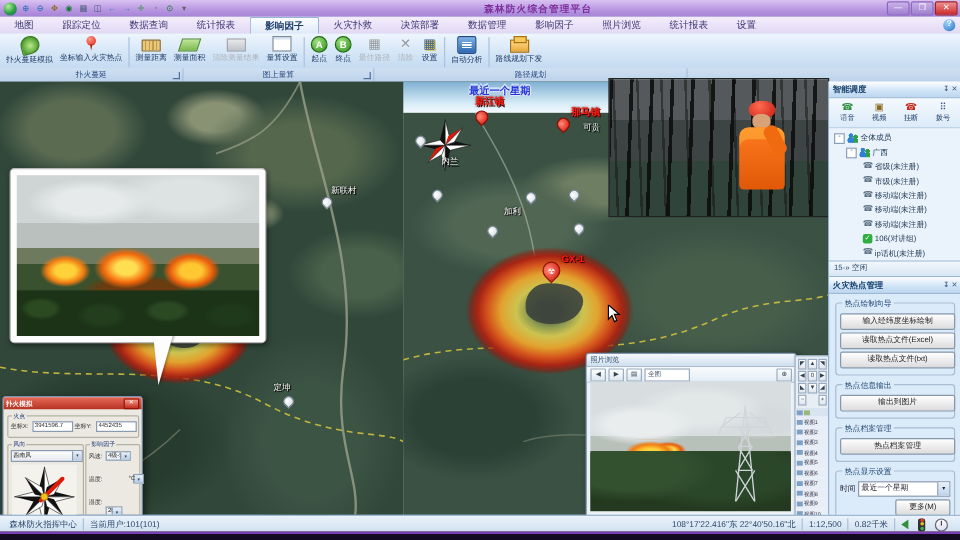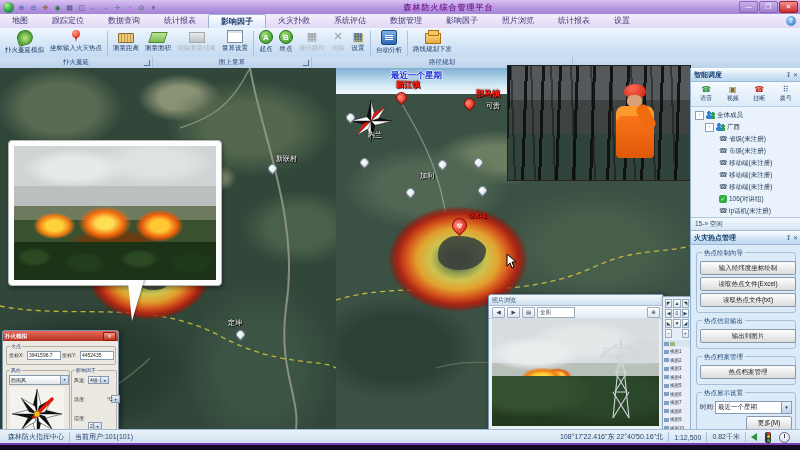--- a/index.html
+++ b/index.html
@@ -256,21 +256,21 @@
     </div>
   </div>
 
   <div class="abs menubar">
     <span class="mitem">地图</span>
     <span class="mitem">跟踪定位</span>
     <span class="mitem">数据查询</span>
     <span class="mitem">统计报表</span>
     <span class="mitem active">影响因子</span>
     <span class="mitem">火灾扑救</span>
-    <span class="mitem">系统评估</span>
+    <span class="mitem">决策部署</span>
     <span class="mitem">数据管理</span>
     <span class="mitem">影响因子</span>
     <span class="mitem">照片浏览</span>
     <span class="mitem">统计报表</span>
     <span class="mitem">设置</span>
     <span class="mhelp">?</span>
   </div>
 
   <div class="abs ribbon">
     <div class="rbtn">

